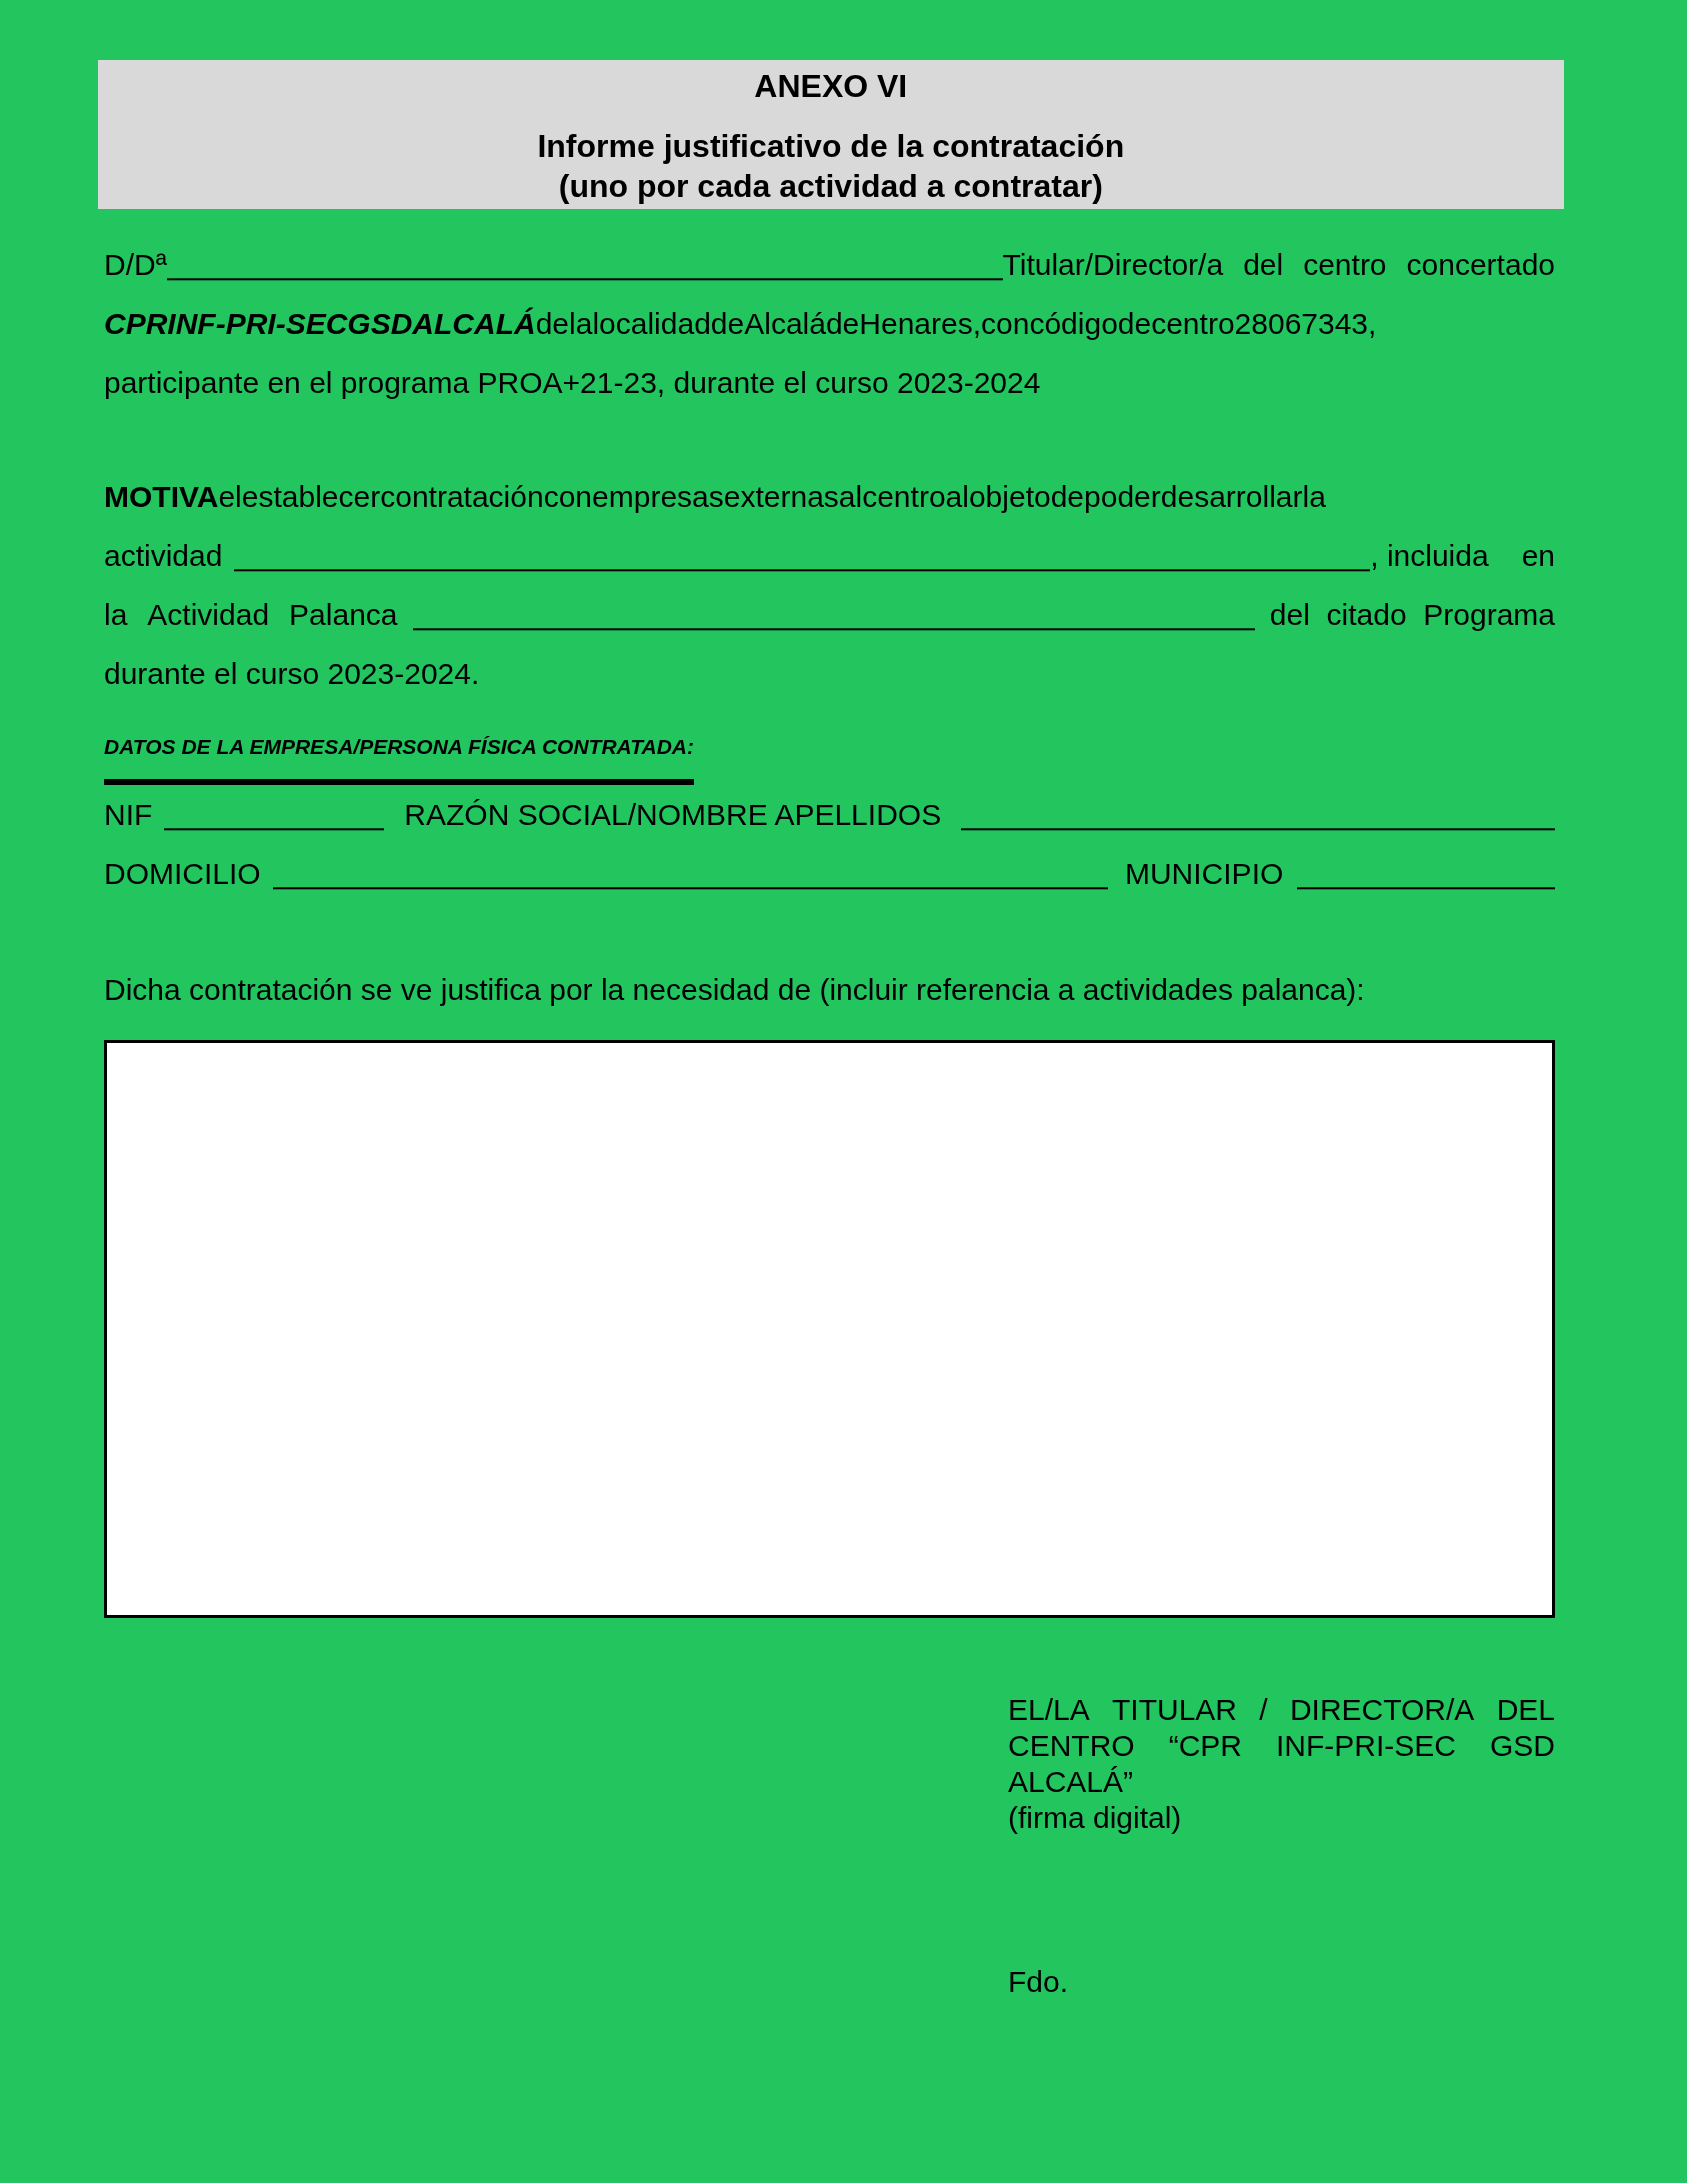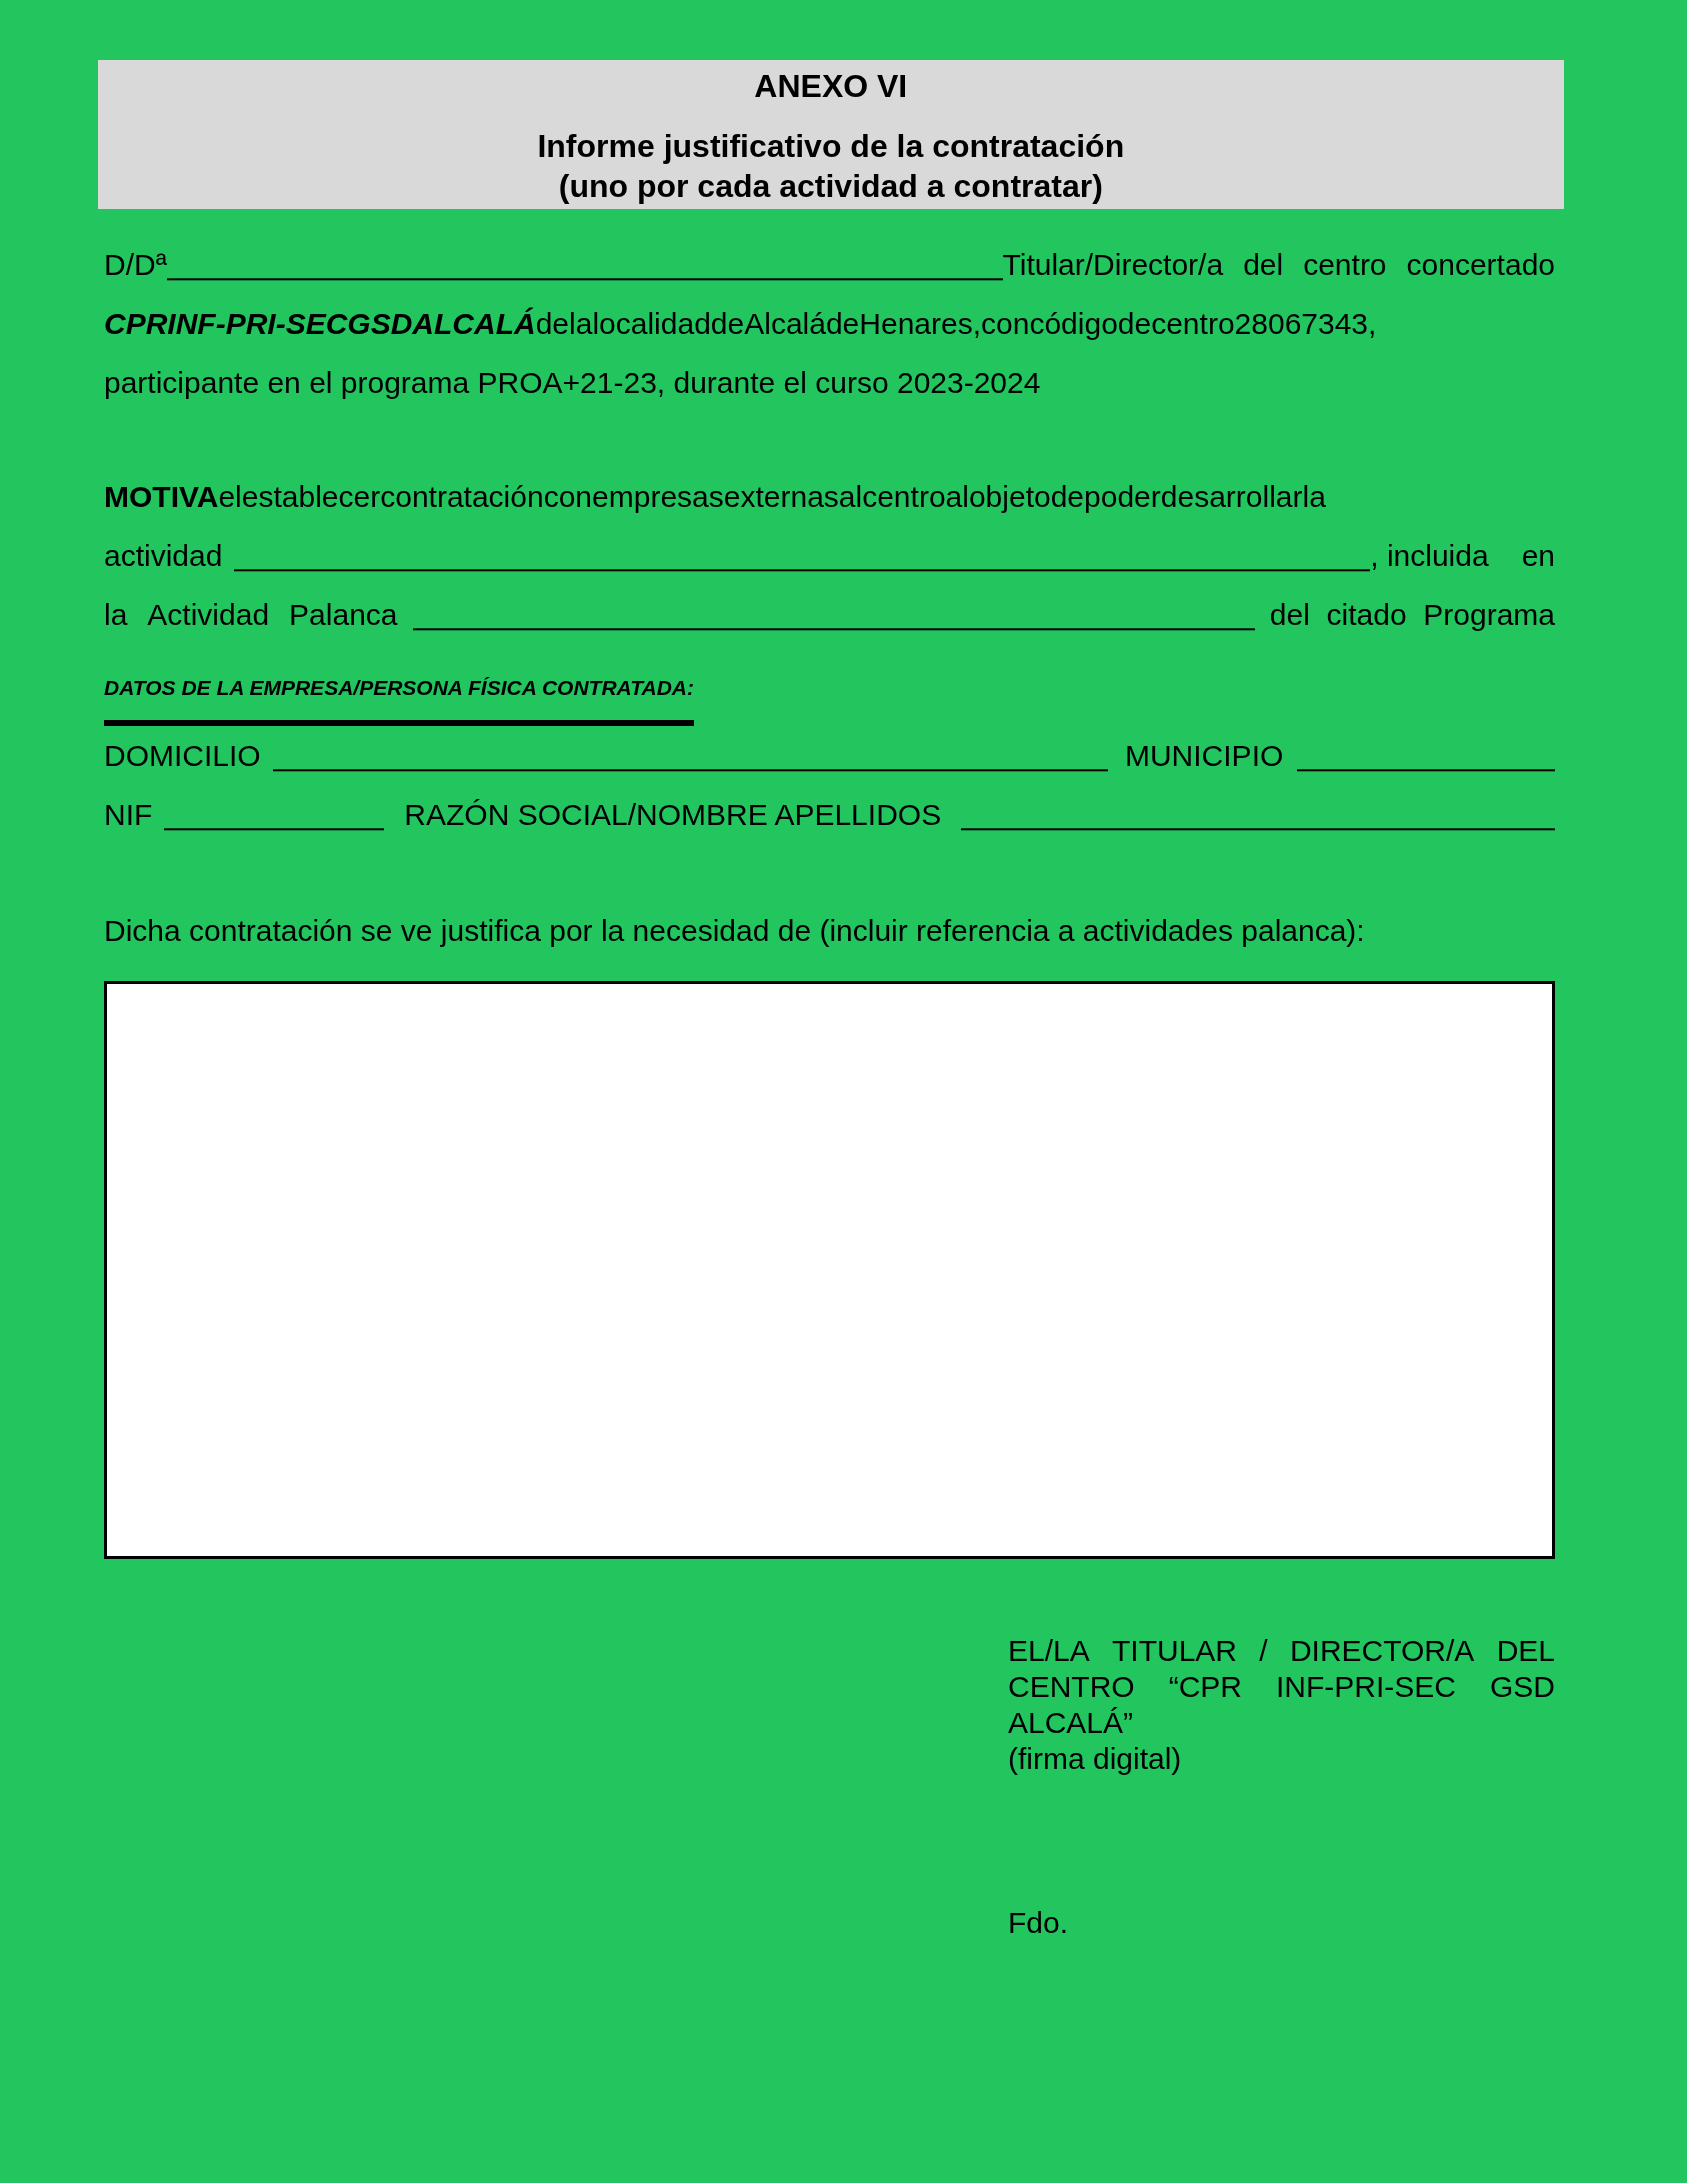--- a/index.html
+++ b/index.html
@@ -147,37 +147,40 @@
   </div>
   <div class="pline">
     <span>la</span>
     <span class="ml26">Actividad</span>
     <span class="ml26">Palanca</span>
     <span class="blank ml20"></span>
     <span class="ml20">del</span>
     <span class="ml22">citado</span>
     <span class="ml22">Programa</span>
   </div>
+  <div class="pline">
+    <span>durante el curso 2023-2024.</span>
+  </div>
 
   <div class="datos-heading-row">
     <span class="datos-heading">DATOS DE LA EMPRESA/PERSONA FÍSICA CONTRATADA:</span>
+  </div>
+
+  <div class="pline">
+    <span>NIF</span>
+    <span class="blank fixed ml16" style="width:220px"></span>
+    <span class="ml26">RAZÓN SOCIAL/NOMBRE APELLIDOS</span>
+    <span class="blank ml26"></span>
   </div>
 
   <div class="pline">
     <span>DOMICILIO</span>
     <span class="blank ml16"></span>
     <span class="ml22">MUNICIPIO</span>
     <span class="blank fixed ml18" style="width:258px"></span>
-  </div>
-
-  <div class="pline">
-    <span>NIF</span>
-    <span class="blank fixed ml16" style="width:220px"></span>
-    <span class="ml26">RAZÓN SOCIAL/NOMBRE APELLIDOS</span>
-    <span class="blank ml26"></span>
   </div>
 
   <div class="pline mt75">
     <span>Dicha contratación se ve justifica por la necesidad de (incluir referencia a actividades palanca):</span>
   </div>
 
   <div class="just-box"></div>
 
   <div class="sig-block">
     <div class="sig-line">

